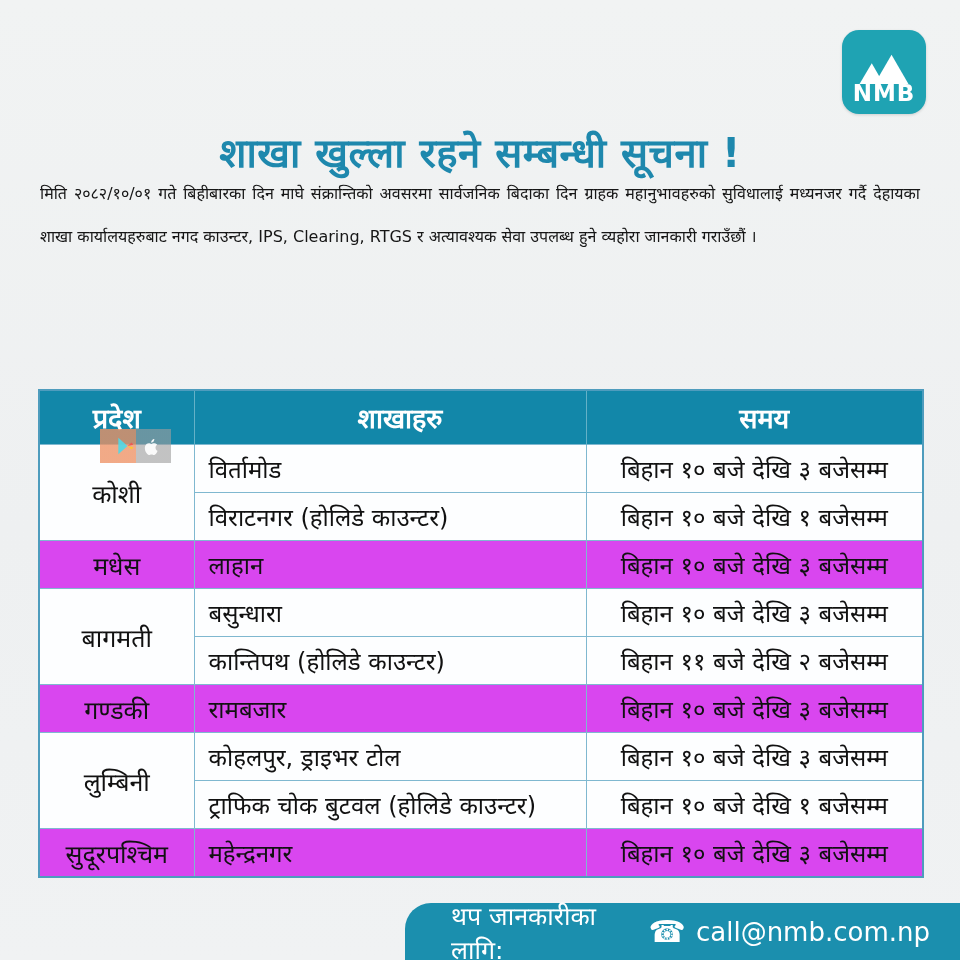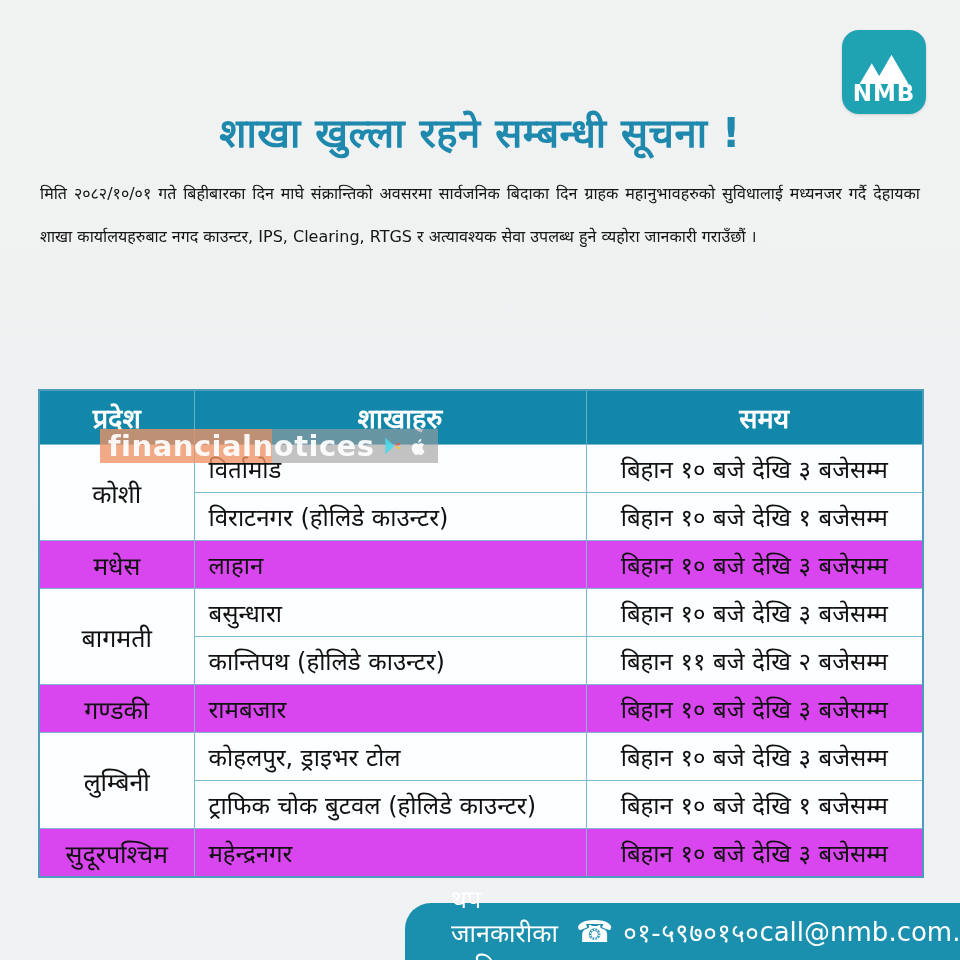--- a/index.html
+++ b/index.html
@@ -18,21 +18,21 @@
     box-shadow:0 1px 3px rgba(0,0,0,.15);
   }
   .logo svg{width:58px;height:32px;display:block;margin-bottom:-2px;}
   .logo .logo-text{
     color:#fff;font-weight:bold;font-size:23px;letter-spacing:1px;
     line-height:1;margin-bottom:9px;
   }
 
   
   .title{
-    position:absolute;top:104px;left:0;right:0;text-align:center;
+    position:absolute;top:124px;left:0;right:0;text-align:center;
     color:#1e88ad;font-size:40px;font-weight:bold;letter-spacing:.5px;
   }
 
   
   .para{
     position:absolute;top:172px;left:40px;width:880px;
     color:#161616;font-size:16px;line-height:43px;
     text-align:justify;
   }
 
@@ -153,30 +153,28 @@
       </tr>
       <tr class="alt">
         <td rowspan="1" class="province">सुदूरपश्चिम</td>
         <td class="branch">महेन्द्रनगर</td>
         <td class="time">बिहान १० बजे देखि ३ बजेसम्म</td>
       </tr>
     </tbody>
 </table>
 
 <div class="watermark">
-  <span class="wm-text">financialnotices</span>
   <svg width="20" height="20" viewBox="0 0 24 24">
     <path d="M4 2 L15 12 L4 22 Z" fill="#4fd8e8" opacity=".9"></path>
     <path d="M15 12 L20 7.8 L22 10.5 Z" fill="#ef5350" opacity=".9"></path>
     <path d="M15 12 L22 13.5 L20 16.2 Z" fill="#ffca28" opacity=".9"></path>
   </svg>
   <svg width="19" height="21" viewBox="0 0 24 26">
     <path fill="#ffffff" opacity=".92" d="M17.05 14.54c-.03-2.5 2.04-3.7 2.13-3.76-1.16-1.7-2.97-1.93-3.61-1.96-1.54-.16-3 .9-3.78.9-.78 0-1.98-.88-3.26-.86-1.68.03-3.22.98-4.08 2.48-1.74 3.02-.45 7.49 1.25 9.94.83 1.2 1.82 2.55 3.12 2.5 1.25-.05 1.72-.81 3.23-.81 1.5 0 1.93.81 3.25.78 1.35-.02 2.2-1.22 3.02-2.43.95-1.39 1.34-2.74 1.36-2.81-.03-.01-2.61-1-2.63-3.97z"></path>
     <path fill="#ffffff" opacity=".92" d="M14.54 6.7c.69-.83 1.15-1.99 1.02-3.14-.99.04-2.19.66-2.9 1.49-.64.74-1.2 1.92-1.05 3.05 1.1.09 2.24-.56 2.93-1.4z"></path>
   </svg>
 </div>
 
 <div class="footer">
   <span class="f-label">थप जानकारीका लागि:</span>
   <span class="phone-icon">☎</span>
-  <span class="f-phone">०१-५९७०१५०</span>
   <span class="f-email">call@nmb.com.np</span>
 </div>
 
 </body></html>

